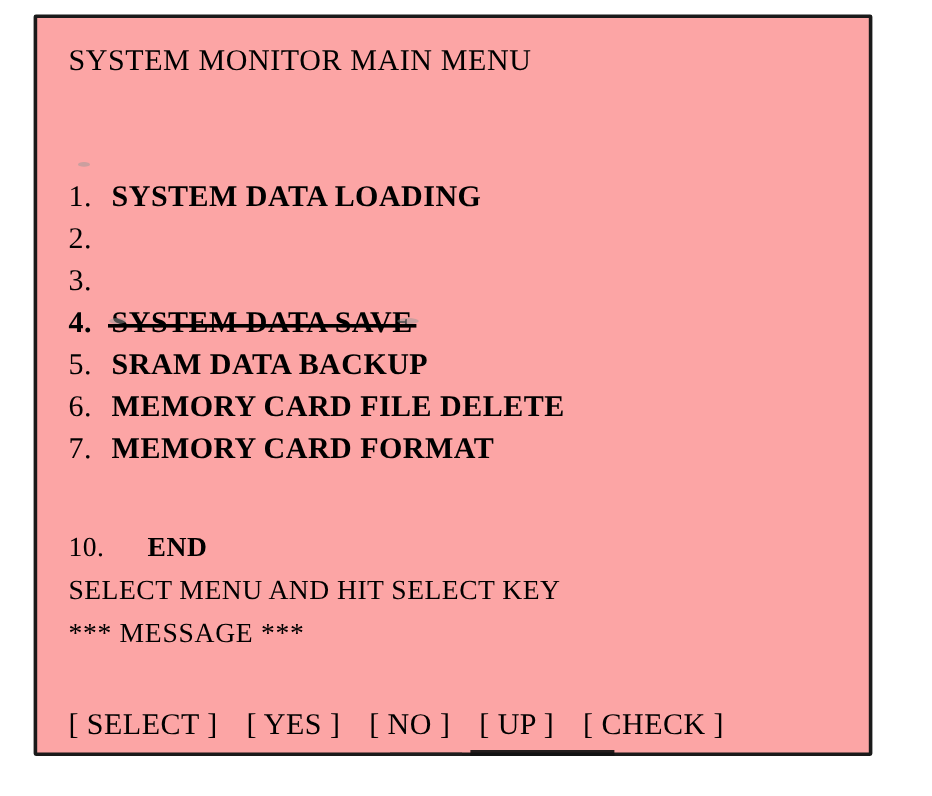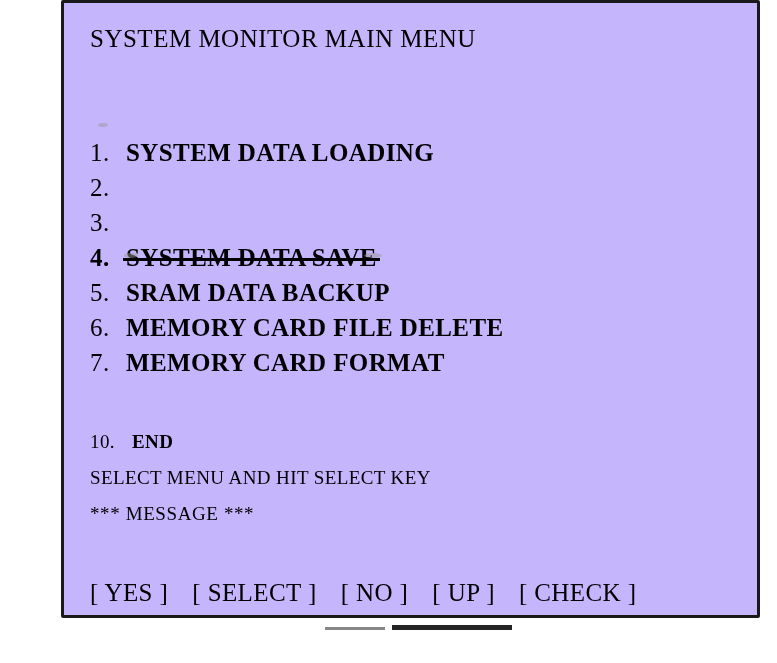--- a/index.html
+++ b/index.html
@@ -15,28 +15,27 @@
     overflow: hidden;
     font-family: "Liberation Serif", "DejaVu Serif", serif;
     color: #000000;
     -webkit-font-smoothing: none;
   }
 
   
   #panel {
     position: absolute;
     left: 28px;
-    top: 0;
+    top: 12px;
     width: 699px;
     height: 618px;
     box-sizing: border-box;
-    background: #c4b5fd;
+    background: #fca5a5;
     border: 3px solid #1a1a1a;
     border-radius: 2px;
-    margin-left: 33px;
   }
 
   
   #bottom-smudge {
     position: absolute;
     left: 392px;
     top: 625px;
     width: 120px;
     height: 5px;
     background: #111111;
@@ -121,25 +120,26 @@
 
   
   #lower-block {
     position: absolute;
     left: 26px;
     top: 428px;
     width: 640px;
   }
   .lower-line {
     height: 36px;
-    font-size: 19px;
+    font-size: 23px;
     letter-spacing: 0.4px;
     white-space: nowrap;
     display: flex;
     align-items: baseline;
+    gap: 24px;
   }
   #end-row .menu-num { width: 42px; flex: 0 0 42px; }
   #message-row {
     letter-spacing: 0.6px;
   }
 
   
   #softkeys {
     position: absolute;
     left: 26px;
@@ -212,22 +212,22 @@
     <div id="lower-block">
       <div class="lower-line" id="end-row">
         <span class="menu-num">10.</span>
         <span class="menu-label">END</span>
       </div>
       <div class="lower-line" id="prompt-row">SELECT MENU AND HIT SELECT KEY</div>
       <div class="lower-line" id="message-row">*** MESSAGE ***</div>
     </div>
 
     <div id="softkeys">
+      <span class="softkey">[ SELECT ]</span>
       <span class="softkey">[ YES ]</span>
-      <span class="softkey">[ SELECT ]</span>
       <span class="softkey">[ NO ]</span>
       <span class="softkey">[ UP ]</span>
       <span class="softkey">[ CHECK ]</span>
     </div>
 
     <span class="speckle" style="left:34px; top:120px; width:10px; height:4px;"></span>
     <span class="speckle" style="left:60px; top:250px; width:14px; height:5px;"></span>
     <span class="speckle" style="left:300px; top:250px; width:18px; height:5px;"></span>
   </div>
 </div>

